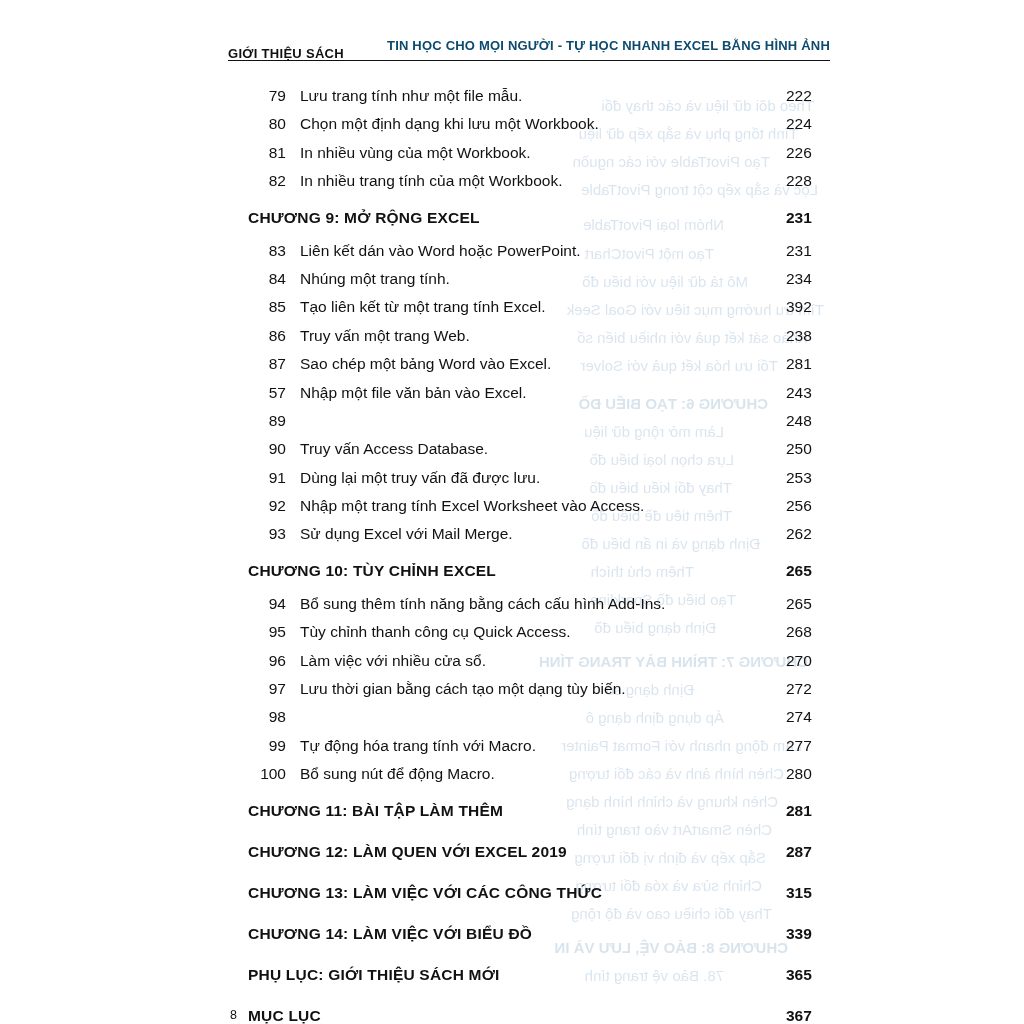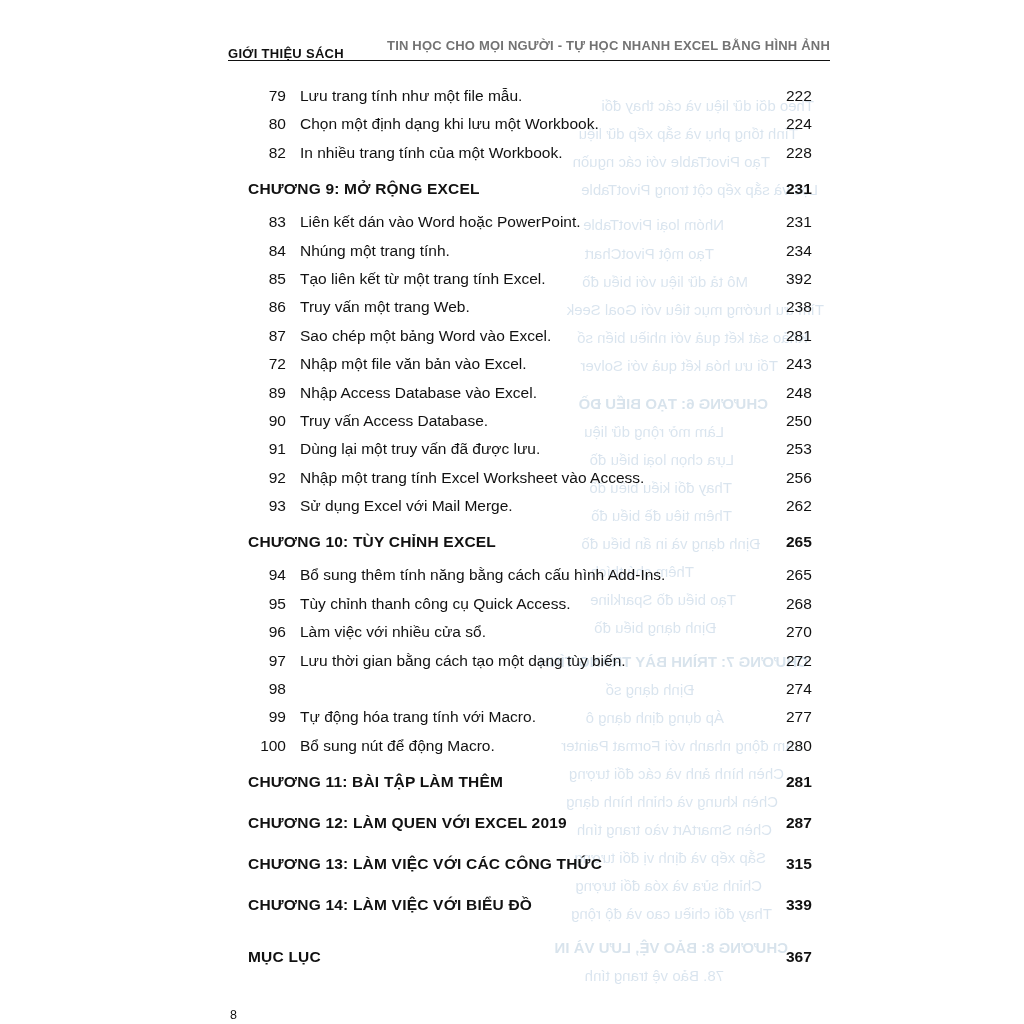--- a/index.html
+++ b/index.html
@@ -62,21 +62,21 @@
     letter-spacing: 0.3px;
     color: #111;
   }
   .header-right {
     position: absolute;
     right: 0;
     top: 0;
     font-size: 13px;
     font-weight: bold;
     letter-spacing: 0.2px;
-    color: #737373;
+    color: #0c4a6e;
     text-align: right;
   }
   .header-rule {
     position: absolute;
     left: 0;
     top: 22px;
     width: 602px;
     height: 0;
     border-top: 1.5px solid #111;
   }
@@ -192,20 +192,25 @@
         <span class="num">79</span>
         <span class="title">Lưu trang tính như một file mẫu.</span>
         <span class="page-no">222</span>
       </div>
       <div class="row">
         <span class="num">80</span>
         <span class="title">Chọn một định dạng khi lưu một Workbook.</span>
         <span class="page-no">224</span>
       </div>
       <div class="row">
+        <span class="num">81</span>
+        <span class="title">In nhiều vùng của một Workbook.</span>
+        <span class="page-no">226</span>
+      </div>
+      <div class="row">
         <span class="num">82</span>
         <span class="title">In nhiều trang tính của một Workbook.</span>
         <span class="page-no">228</span>
       </div>
       <div class="spacer-sm"></div>
       <div class="row chapter">
         <span class="title">CHƯƠNG 9: MỞ RỘNG EXCEL</span>
         <span class="page-no">231</span>
       </div>
       <div class="spacer-xs"></div>
@@ -228,27 +233,26 @@
         <span class="num">86</span>
         <span class="title">Truy vấn một trang Web.</span>
         <span class="page-no">238</span>
       </div>
       <div class="row">
         <span class="num">87</span>
         <span class="title">Sao chép một bảng Word vào Excel.</span>
         <span class="page-no">281</span>
       </div>
       <div class="row">
-        <span class="num">72</span>
+        <span class="num">57</span>
         <span class="title">Nhập một file văn bản vào Excel.</span>
         <span class="page-no">243</span>
       </div>
       <div class="row">
         <span class="num">89</span>
-        <span class="title">Nhập Access Database vào Excel.</span>
         <span class="page-no">248</span>
       </div>
       <div class="row">
         <span class="num">90</span>
         <span class="title">Truy vấn Access Database.</span>
         <span class="page-no">250</span>
       </div>
       <div class="row">
         <span class="num">91</span>
         <span class="title">Dùng lại một truy vấn đã được lưu.</span>
@@ -322,20 +326,24 @@
         <span class="page-no">315</span>
       </div>
       <div class="spacer-xs"></div>
       <div class="spacer-sm"></div>
       <div class="row chapter">
         <span class="title">CHƯƠNG 14: LÀM VIỆC VỚI BIỂU ĐỒ</span>
         <span class="page-no">339</span>
       </div>
       <div class="spacer-xs"></div>
       <div class="spacer-sm"></div>
+      <div class="row chapter">
+        <span class="title">PHỤ LỤC: GIỚI THIỆU SÁCH MỚI</span>
+        <span class="page-no">365</span>
+      </div>
       <div class="spacer-xs"></div>
       <div class="spacer-sm"></div>
       <div class="row chapter">
         <span class="title">MỤC LỤC</span>
         <span class="page-no">367</span>
       </div>
     </div>
 
   <div class="folio">8</div>
 

